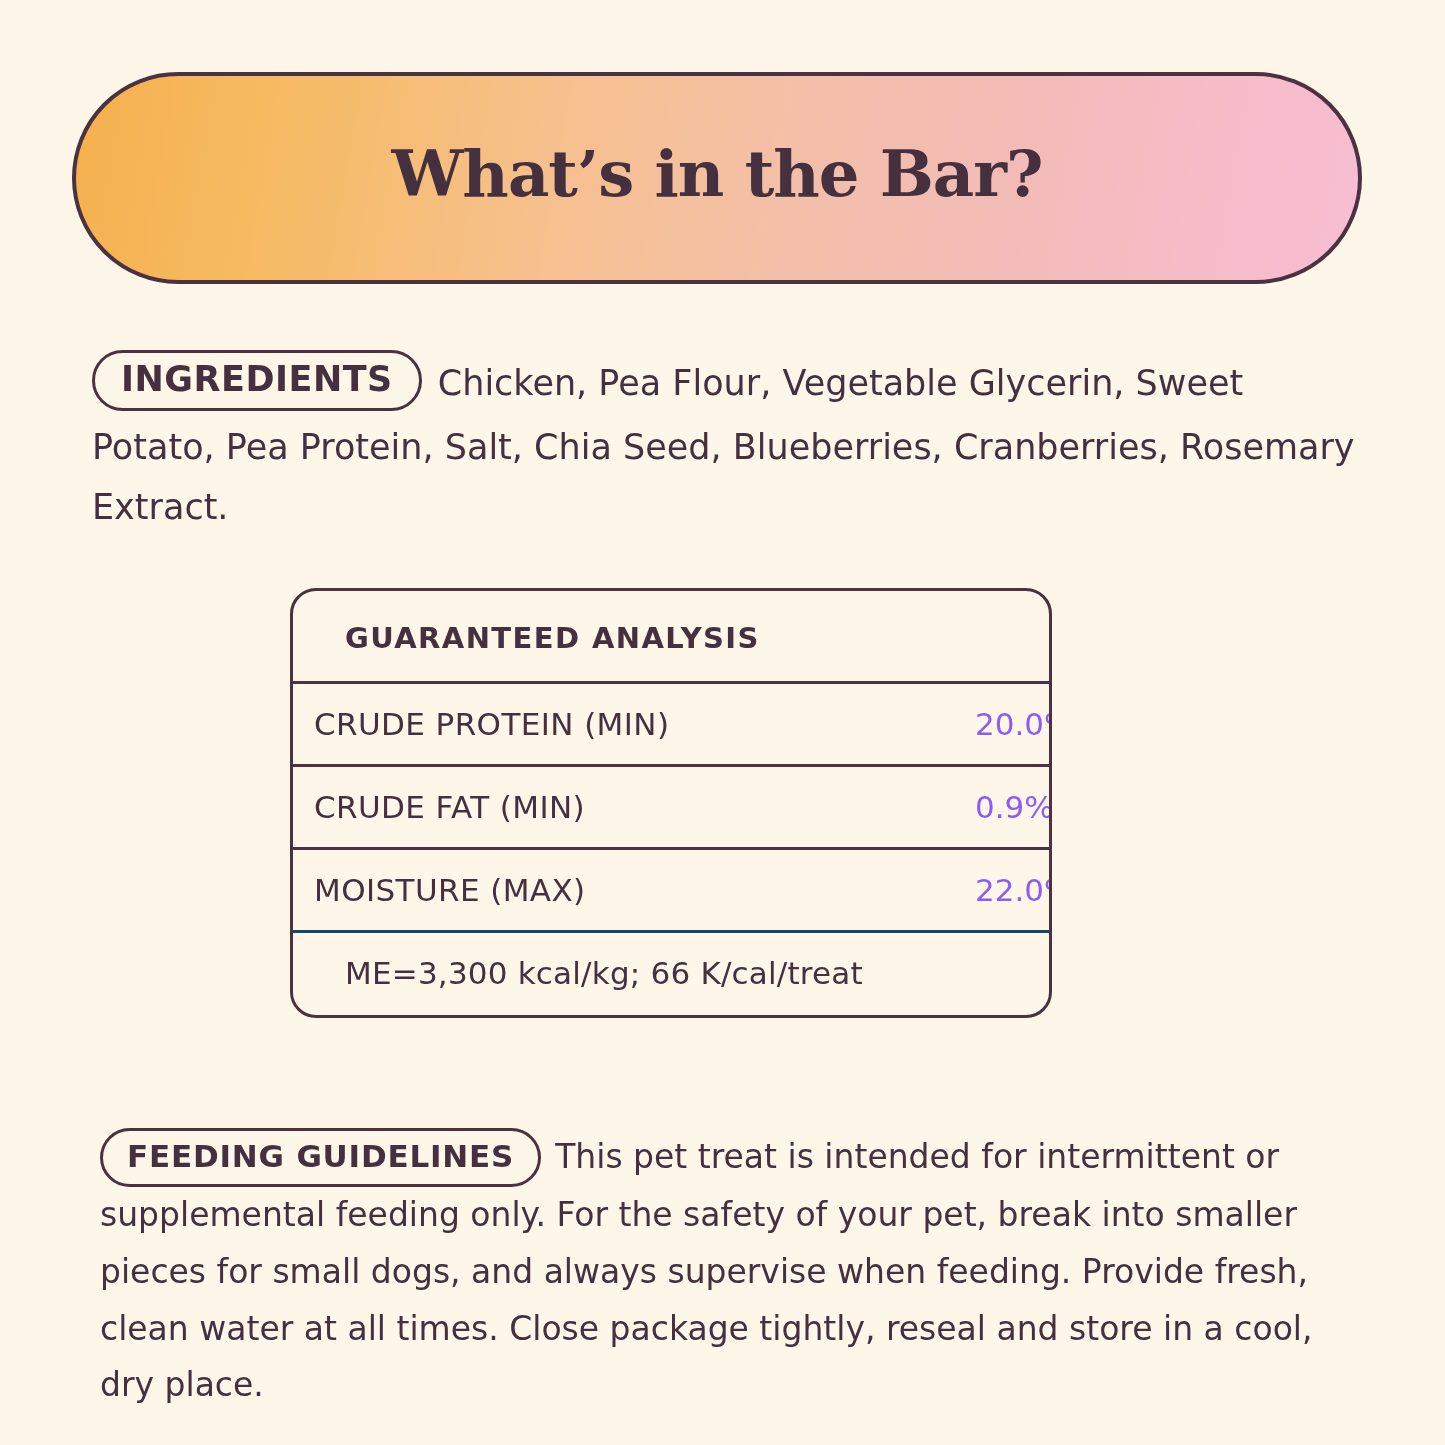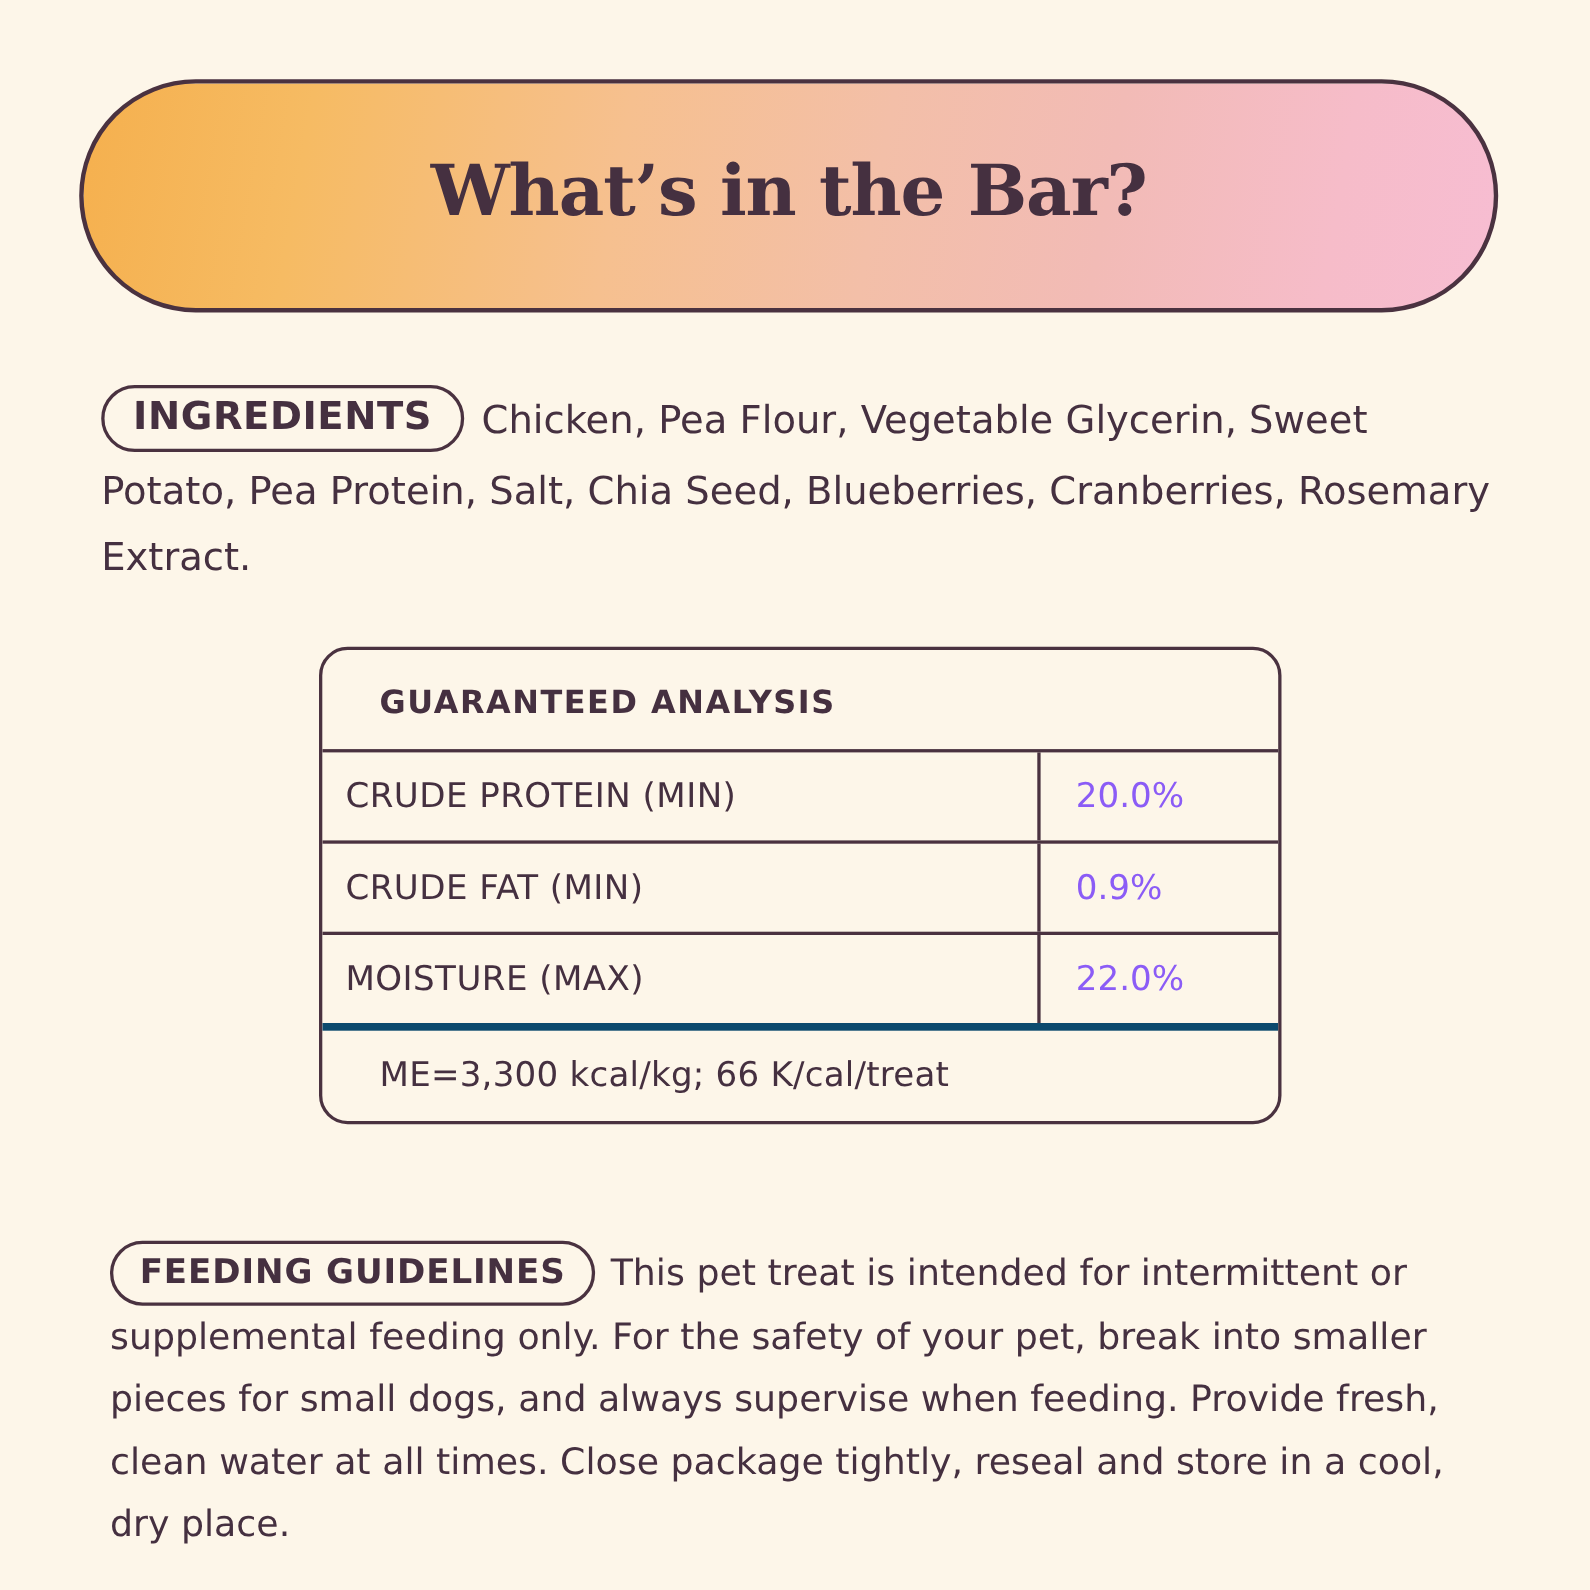--- a/index.html
+++ b/index.html
@@ -79,21 +79,21 @@
     font-size: 0;
     line-height: 1.72;
   }
   .ing-wrap .pill { margin-bottom: 6px; }
 
   
   .ga-box {
     position: absolute;
     left: 290px;
     top: 588px;
-    width: 875px;
+    width: 762px;
     border: 3px solid #4a3240;
     border-radius: 26px;
     box-sizing: border-box;
     overflow: hidden;
     background: #fdf6e9;
   }
   .ga-head {
     font-size: 29px;
     font-weight: bold;
     letter-spacing: 1.4px;
@@ -120,21 +120,21 @@
     align-self: stretch;
   }
   .ga-value {
     flex: 1;
     font-size: 31px;
     padding-left: 32px;
     box-sizing: border-box;
     color: #8b5cf6;
   }
   .ga-footer {
-    border-top: 7px solid #0c4a6e;
+    border-top: 3px solid #0c4a6e;
     font-size: 31px;
     padding: 22px 0 24px 52px;
     color: #453040;
     letter-spacing: 0.2px;
   }
 
   
   .feeding-block {
     position: absolute;
     left: 100px;

